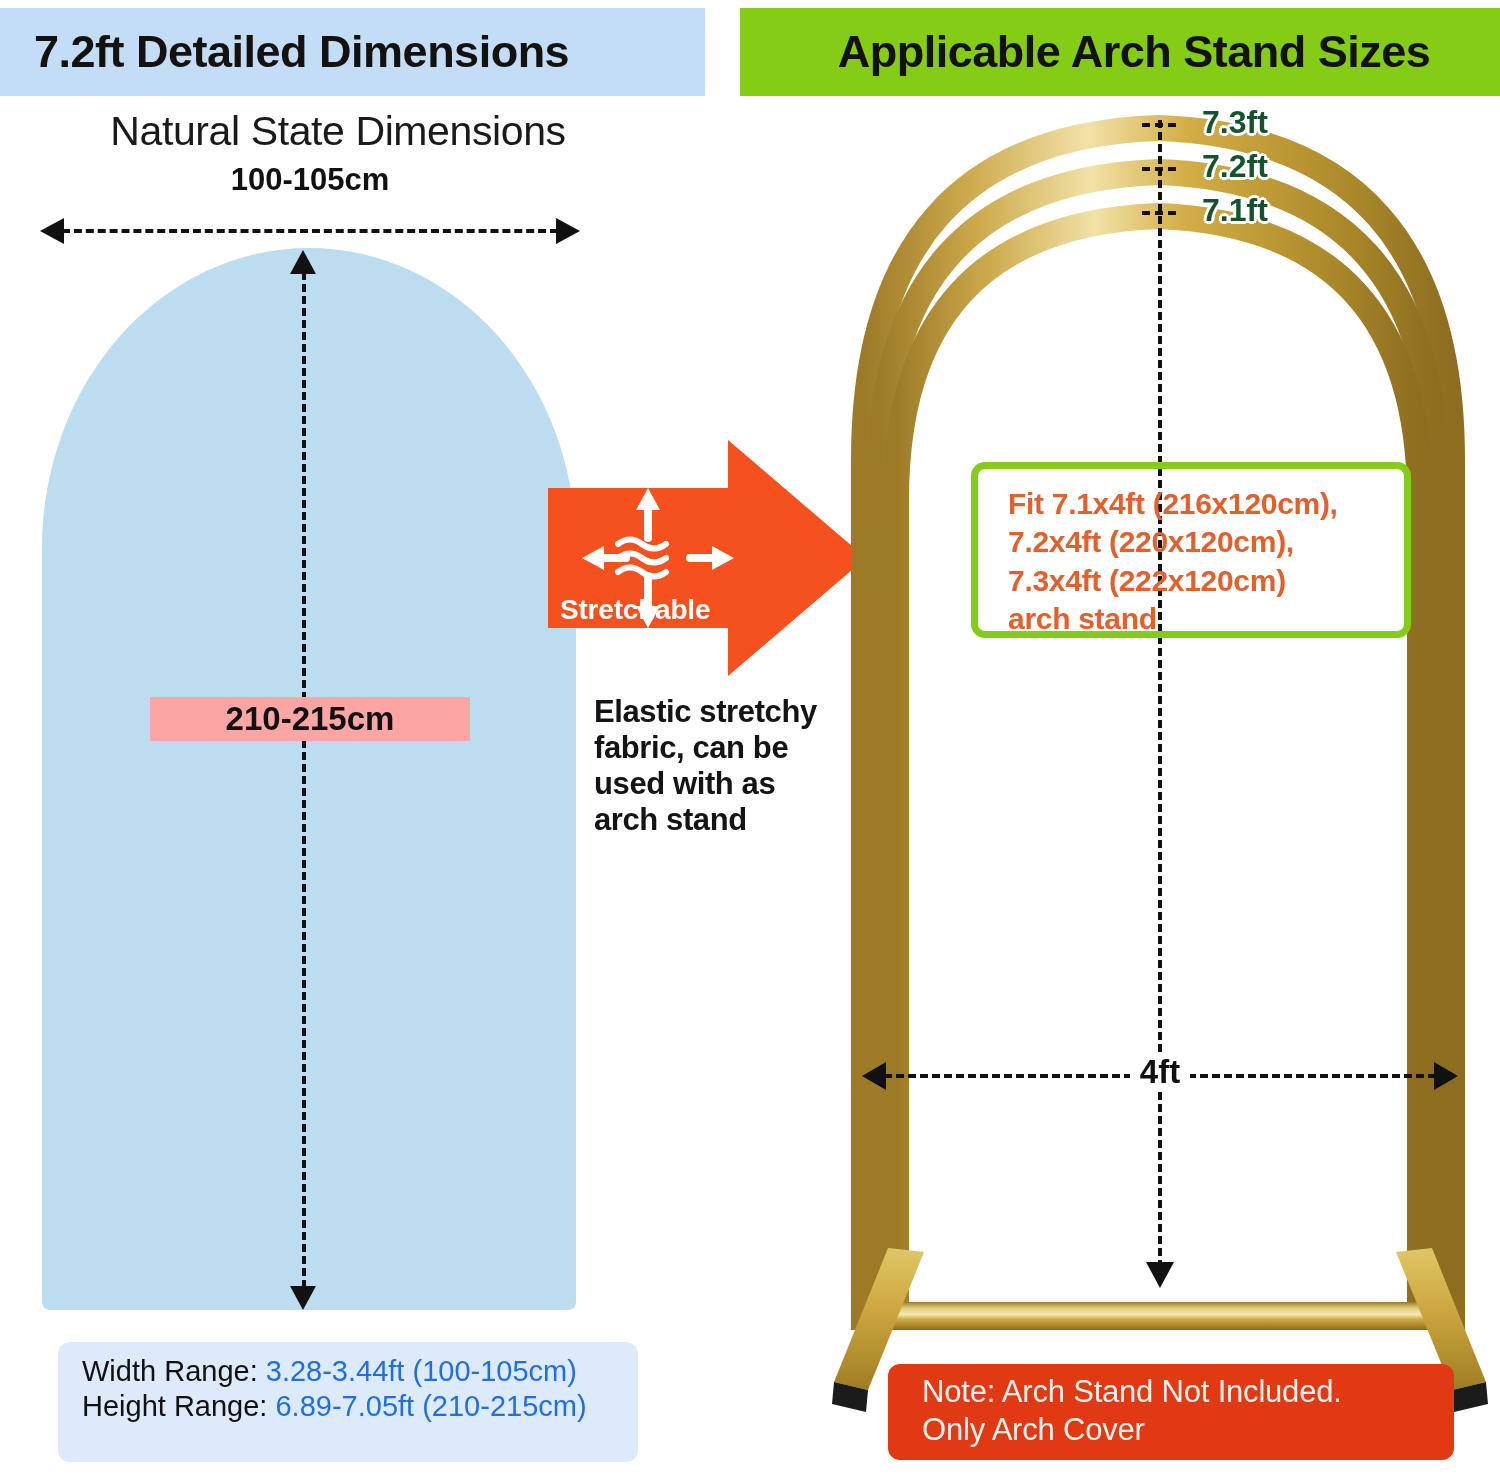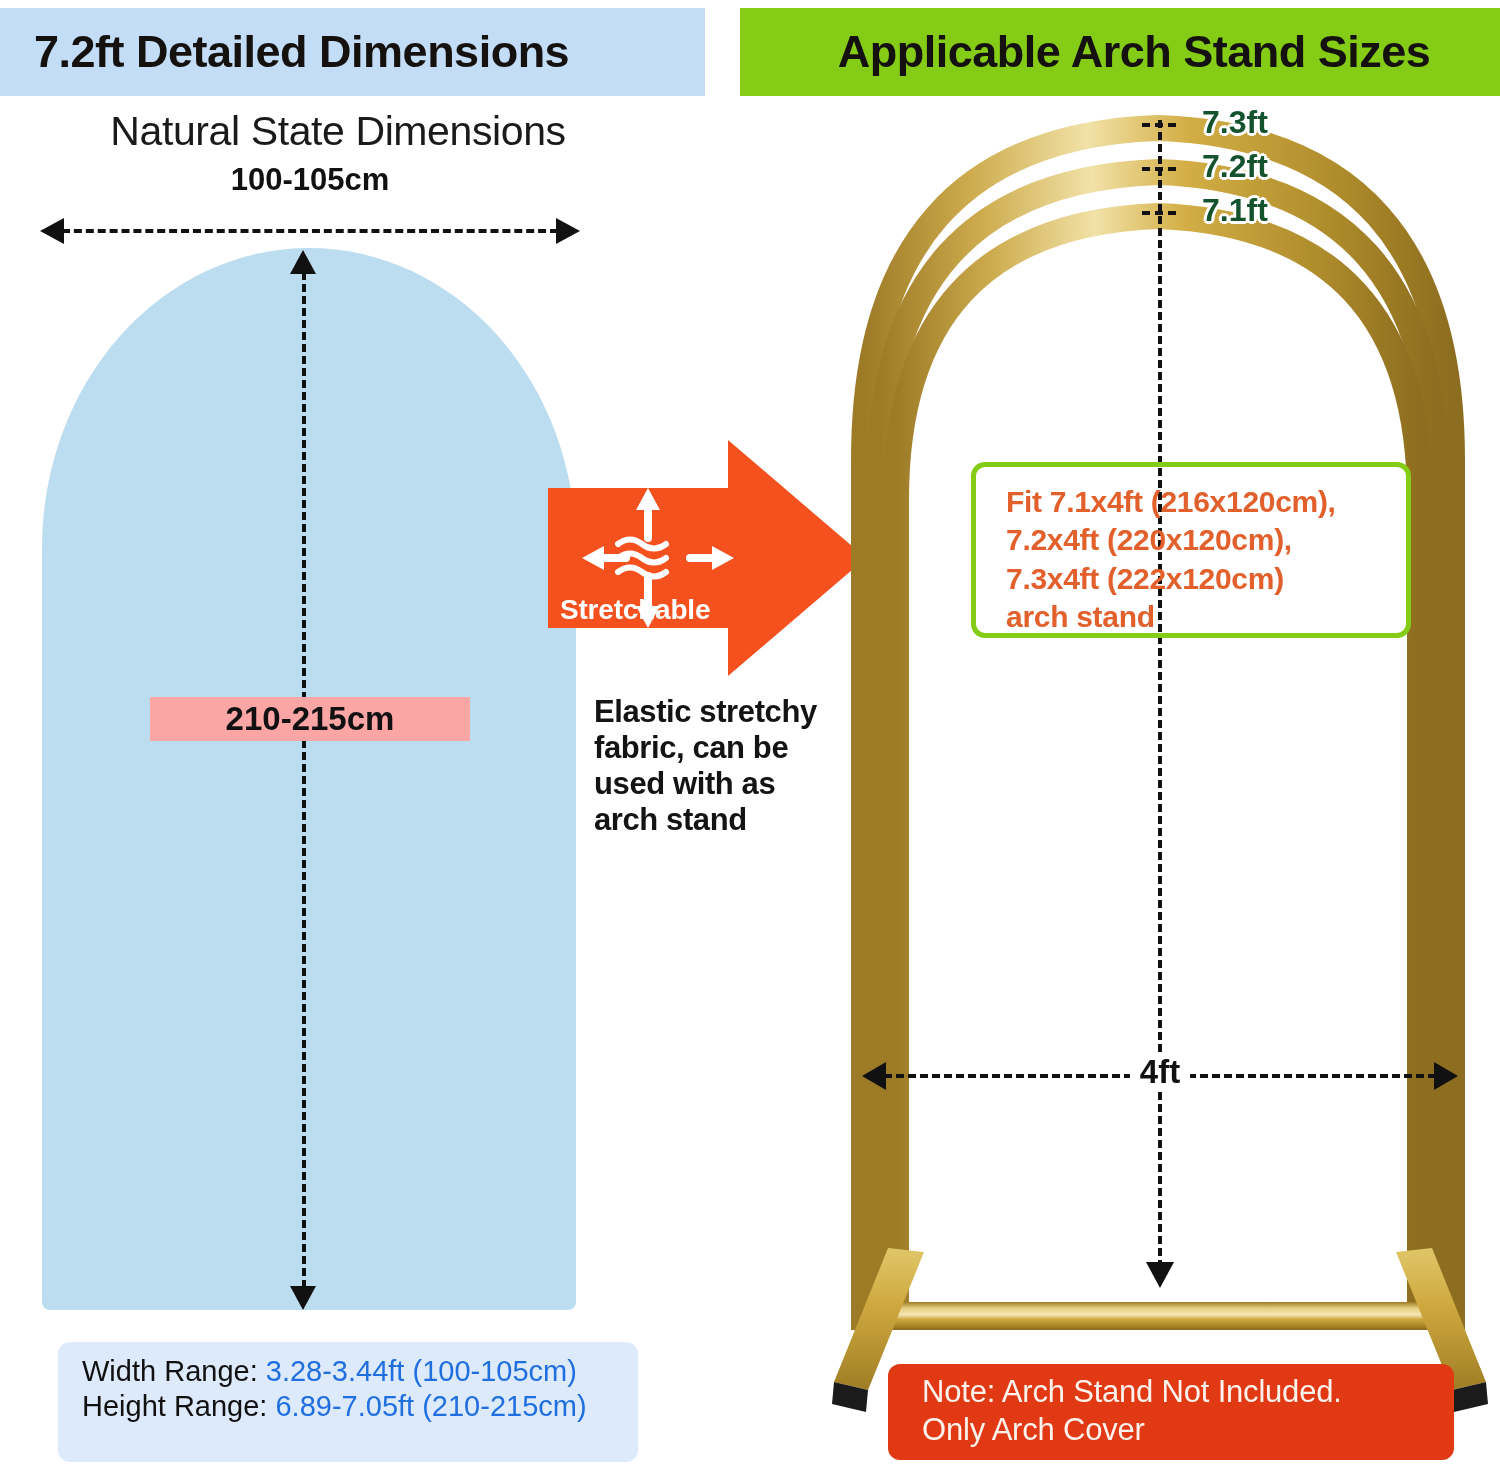--- a/index.html
+++ b/index.html
@@ -126,21 +126,21 @@
       -2px -2px 0 #fff, 2px -2px 0 #fff, -2px 2px 0 #fff, 2px 2px 0 #fff,
       0 -3px 0 #fff, 0 3px 0 #fff, -3px 0 0 #fff, 3px 0 0 #fff;
   }
   .lbl73{ left:1202px; top:104px; }
   .lbl72{ left:1202px; top:148px; }
   .lbl71{ left:1202px; top:192px; }
 
   
   .fitbox{
     position:absolute; left:971px; top:462px; width:440px; height:176px;
-    border:5px solid #84cc16; border-radius:14px;
+    border:7px solid #84cc16; border-radius:14px;
     padding:16px 0 0 30px;
   }
   .fitbox .fit-line{
     font-size:30px; font-weight:bold; color:#e2602b;
     line-height:1.28; letter-spacing:-0.3px; white-space:nowrap;
   }
 
   
   .wmeasure{
     position:absolute; left:862px; top:1060px; width:596px; height:30px;

